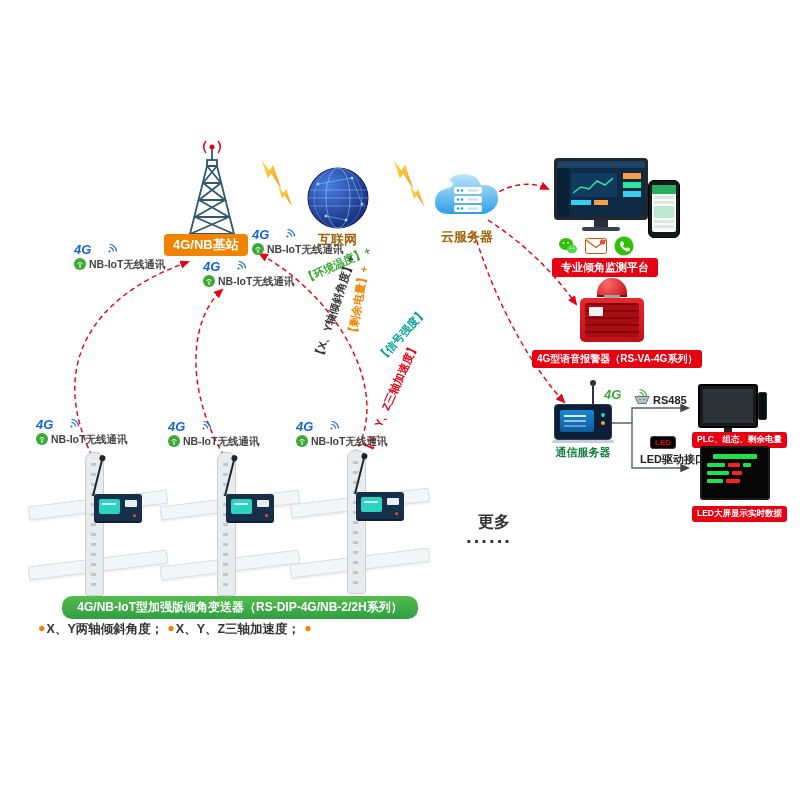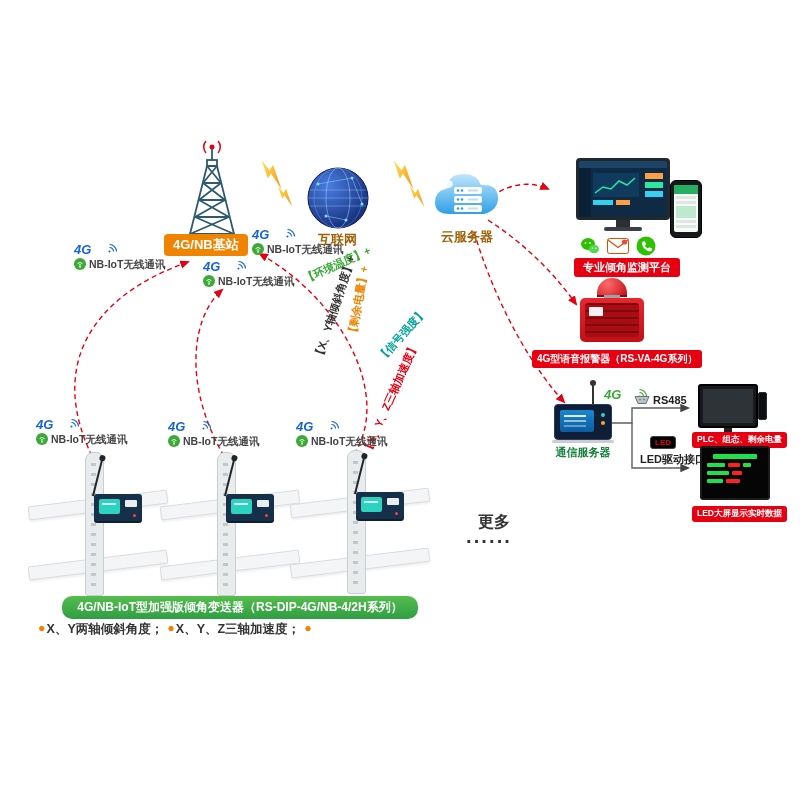--- a/index.html
+++ b/index.html
@@ -210,21 +210,21 @@
         <rect x="38" y="34.5" width="10" height="2" fill="#bfe0f2"></rect>
         <rect x="24" y="41" width="28" height="7" rx="2" fill="#fff"></rect>
         <circle cx="28" cy="44.5" r="1.3" fill="#2fa0e6"></circle>
           <circle cx="32" cy="44.5" r="1.3" fill="#2fa0e6"></circle>
         <rect x="38" y="43.5" width="10" height="2" fill="#bfe0f2"></rect>
       </g>
     </svg>
   </div>
   <div class="node-label" style="left:441px;top:228px">云服务器</div>
 
-  <div class="abs" style="left:574px;top:158px;width:132px;height:122px">
+  <div class="abs" style="left:552px;top:158px;width:132px;height:122px">
     <div class="monframe">
       <div class="monscreen">
         <div class="montop"></div>
           <div class="monside"></div>
         <svg class="abs" style="left:14px;top:12px" width="46" height="34" viewBox="0 0 46 34">
           <rect x="0" y="0" width="46" height="24" fill="#103a5e"></rect>
           <polyline points="2,20 10,14 18,16 26,8 34,12 42,5" fill="none" stroke="#2ee6a0" stroke-width="1.5"></polyline>
           <rect x="0" y="27" width="20" height="5" fill="#35d0f0"></rect>
           <rect x="23" y="27" width="14" height="5" fill="#ff9f43"></rect>
         </svg>
@@ -486,21 +486,21 @@
     <div class="device">
       <div class="dscreen"></div>
       <div class="dlabel"></div>
       <div class="dled"></div>
     </div>
   </div>
 
   <div class="more" style="left:478px;top:512px;font-size:16px">更多</div>
   <div class="more" style="left:466px;top:530px;font-size:20px;letter-spacing:1px">······</div>
 
-  <div class="banner-green" style="left:62px;top:596px">4G/NB-IoT型加强版倾角变送器（RS-DIP-4G/NB-4/2H系列）</div>
+  <div class="banner-green" style="left:62px;top:596px">4G/NB-IoT型加强版倾角变送器（RS-DIP-4G/NB-2/2H系列）</div>
 
   <div class="features" style="left:34px;top:621px">
     <span class="bt">●</span>
     <span>X、Y两轴倾斜角度；</span>
     <span class="bt">●</span>
     <span>X、Y、Z三轴加速度；</span>
     <span class="bt">●</span>
   </div>
 
 </div>

